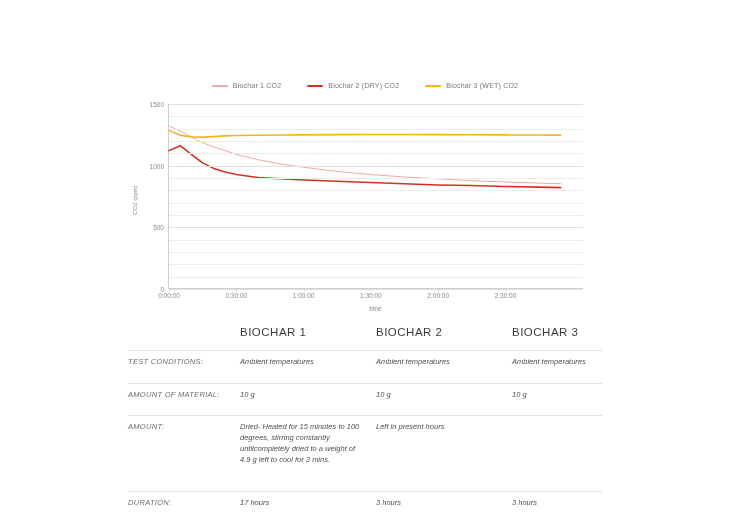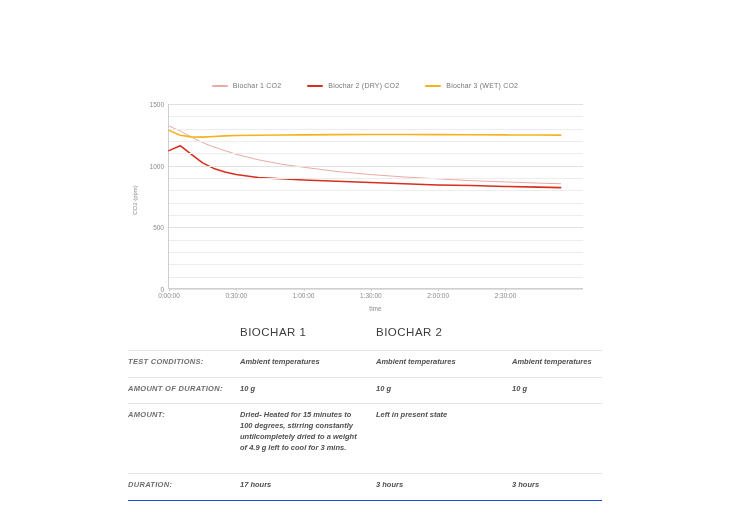--- a/index.html
+++ b/index.html
@@ -151,22 +151,21 @@
     top: 324px;
     width: 474px;
   }
   .table-header {
     display: flex;
     padding-bottom: 9px;
   }
   .row {
     display: flex;
     border-top: 1px solid #e3e3e3;
-    padding: 6px 0 9px 0;
-    font-weight: bold;
+    padding: 6px 0 15px 0;
   }
   .row.last {
     border-bottom: 1px solid #1d4ed8;
   }
   .col-label {
     width: 112px;
     flex: 0 0 112px;
     font-size: 7.5px;
     font-style: italic;
     color: #6e6e6e;
@@ -256,40 +255,41 @@
         <div class="xtick-mark" style="left: 336.486px;"></div>
       </div>
     <div class="axis-label-x">time</div>
   </div>
 
   <div class="table">
     <div class="table-header">
       <div class="col-label"></div>
       <div class="col col-head">BIOCHAR 1</div>
       <div class="col col-head">BIOCHAR 2</div>
+      <div class="col col-head">BIOCHAR 3</div>
     </div>
 
     <div class="row">
       <div class="col-label">TEST CONDITIONS:</div>
       <div class="col">Ambient temperatures</div>
       <div class="col">Ambient temperatures</div>
       <div class="col">Ambient temperatures</div>
     </div>
 
     <div class="row">
-      <div class="col-label">AMOUNT OF DURATION:</div>
+      <div class="col-label">AMOUNT OF MATERIAL:</div>
       <div class="col">10 g</div>
       <div class="col">10 g</div>
       <div class="col">10 g</div>
     </div>
 
     <div class="row">
       <div class="col-label">AMOUNT:</div>
       <div class="col">Dried- Heated for 15 minutes to 100 degrees, stirring constantly untilcompletely dried to a weight of 4.9 g left  to cool for 3 mins.</div>
-      <div class="col">Left in present state</div>
+      <div class="col">Left in present hours</div>
     </div>
 
     <div class="spacer-row"></div>
 
     <div class="row last">
       <div class="col-label">DURATION:</div>
       <div class="col">17 hours</div>
       <div class="col">3 hours</div>
       <div class="col">3 hours</div>
     </div>

